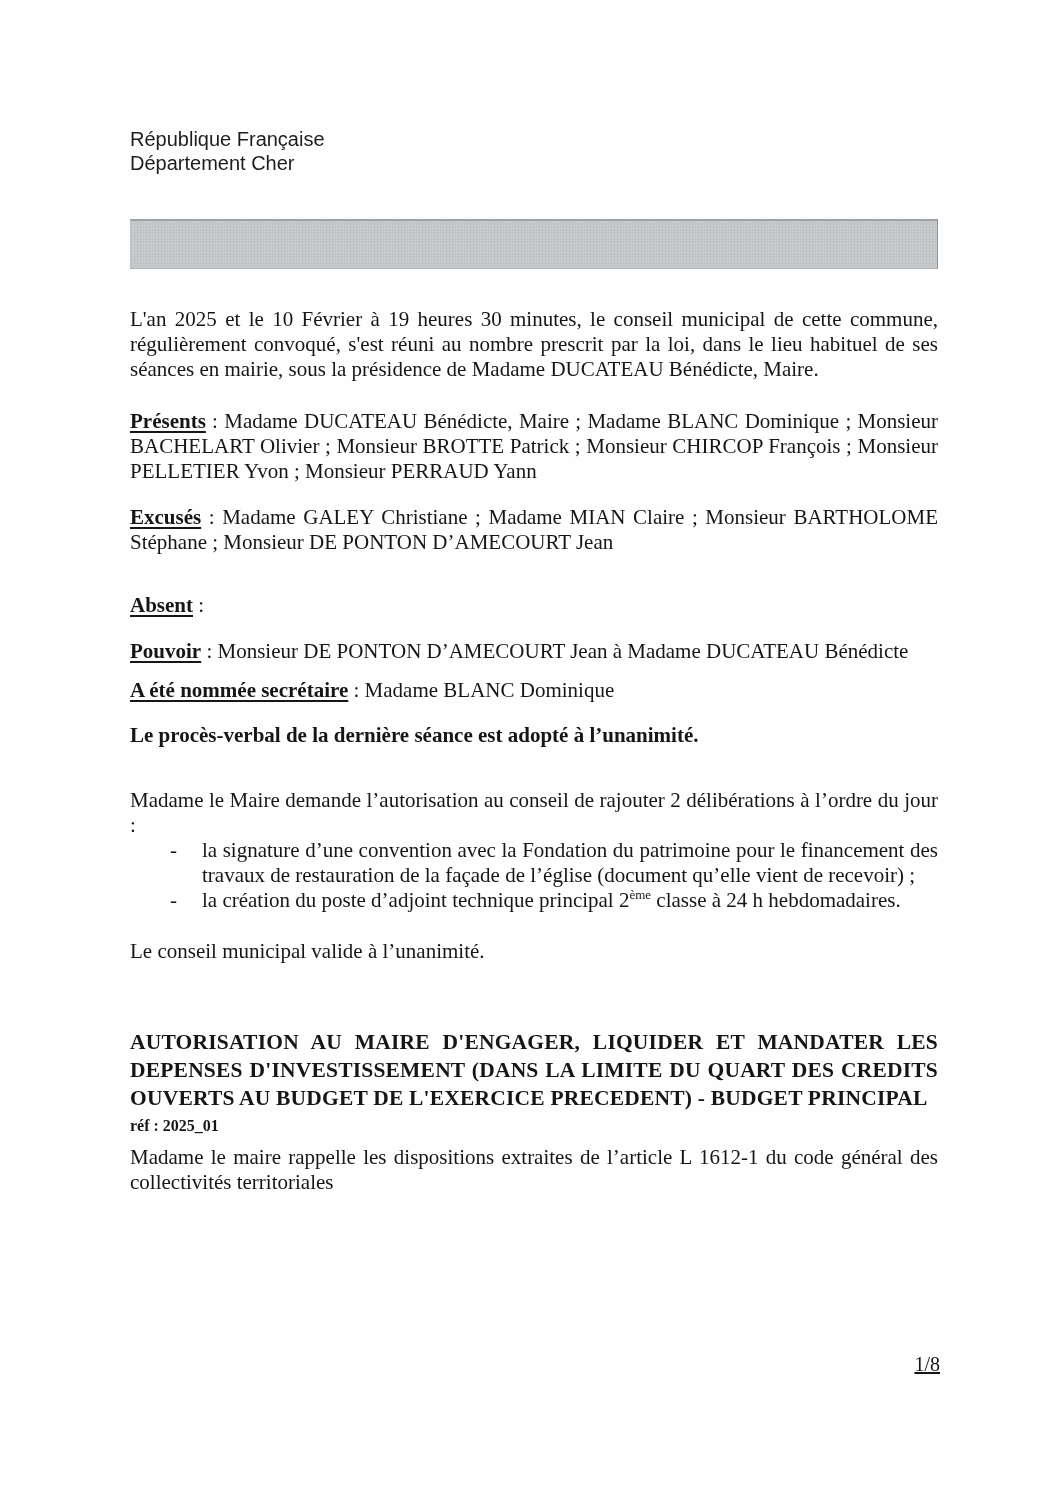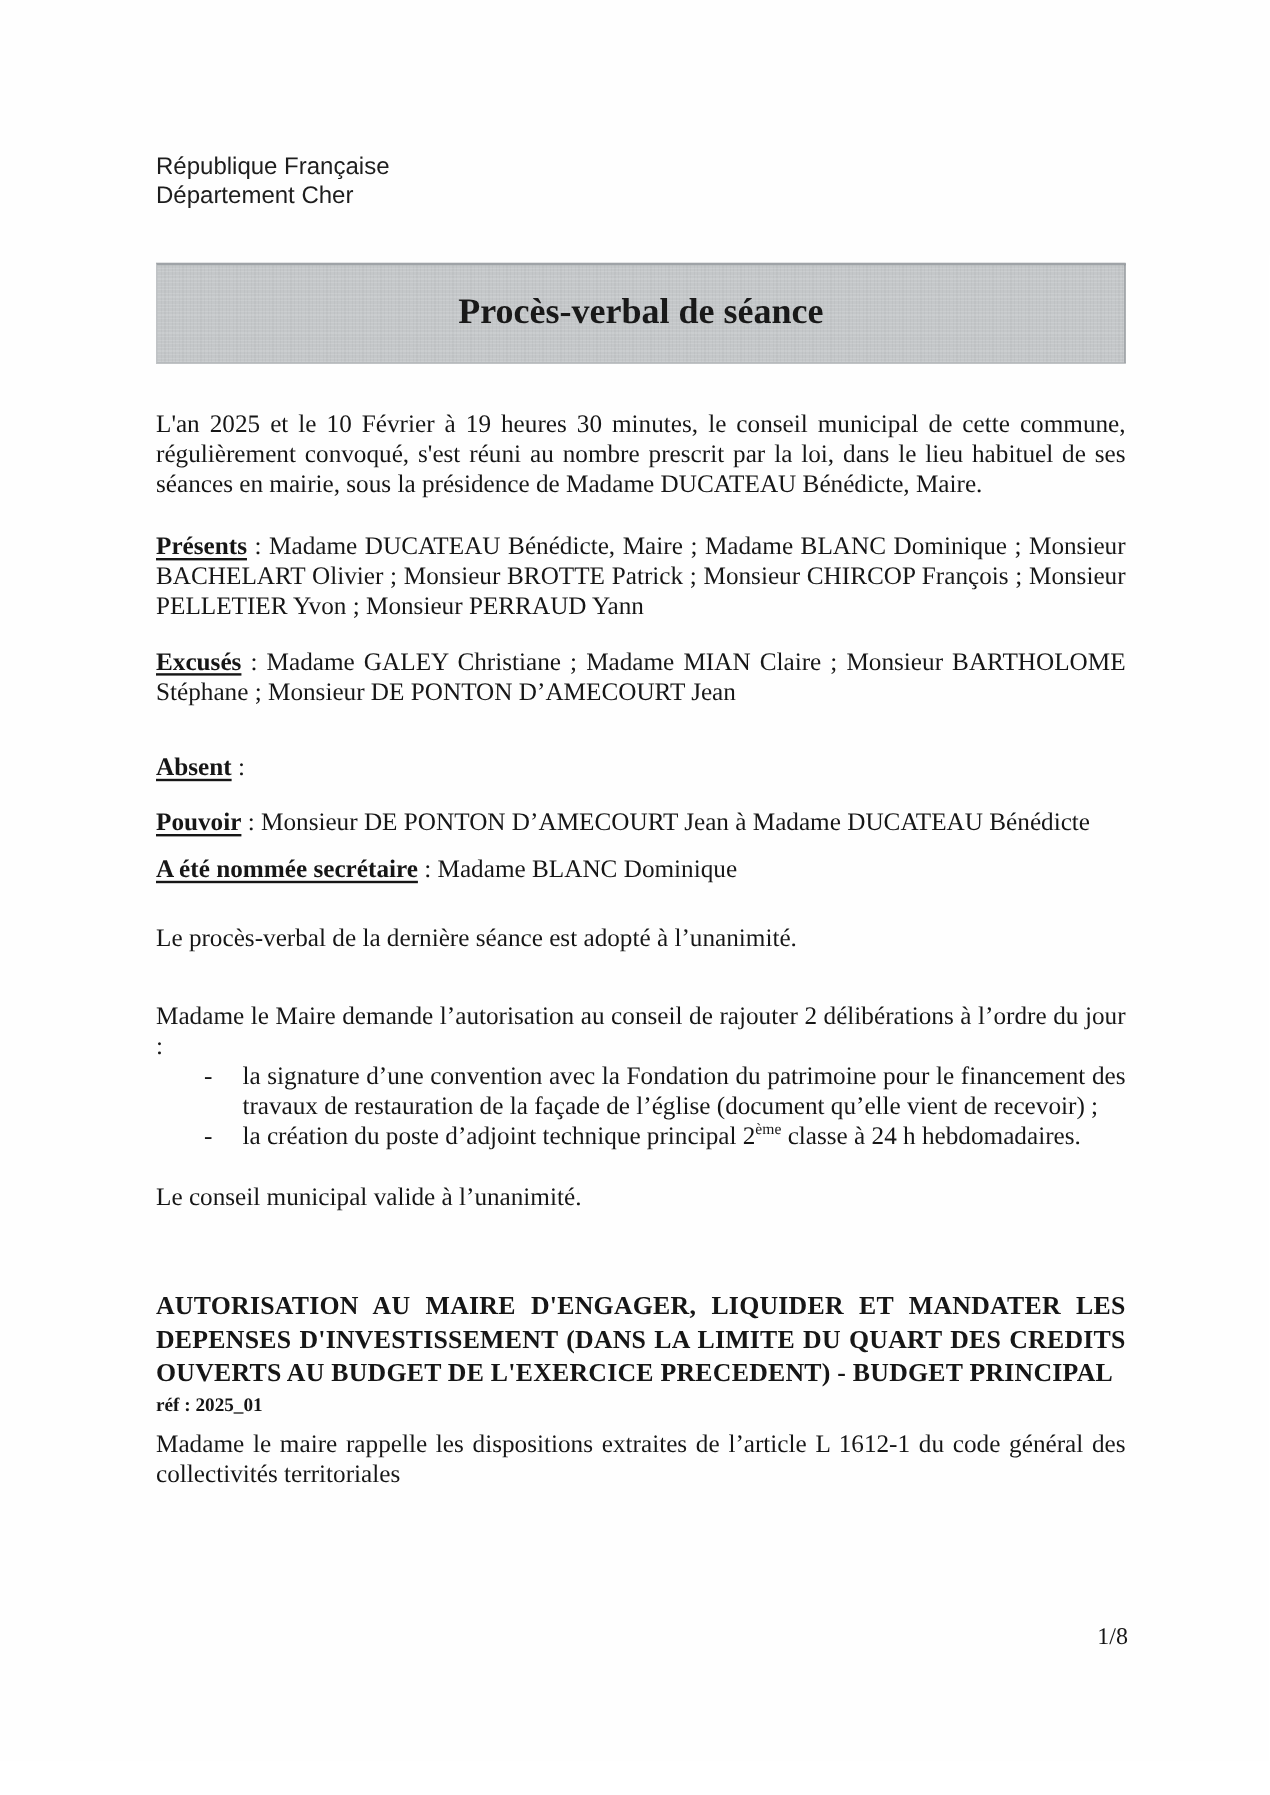--- a/index.html
+++ b/index.html
@@ -58,21 +58,21 @@
     text-decoration: underline;
     text-decoration-thickness: 2px;
     text-underline-offset: 3px;
   }
   .p-intro      { margin-top: 38px; }
   .p-presents   { margin-top: 27px; }
   .p-excuses    { margin-top: 21px; }
   .p-pouvoir    { margin-top: 21px; }
   .p-absent     { margin-top: 38px; }
   .p-secretaire { margin-top: 14px; }
-  .p-pv         { margin-top: 32px; }
+  .p-pv         { margin-top: 20px; font-weight: bold; }
   .p-demande    { margin-top: 40px; }
   .p-valide     { margin-top: 26px; }
   .p-rappelle   { margin-top: 5px; }
 
   .list { margin: 0; }
   .list-item {
     position: relative;
     padding-left: 72px;
     font-size: 21px;
     line-height: 25px;
@@ -99,35 +99,35 @@
     font-size: 16px;
     line-height: 28px;
   }
   .pagenum {
     position: absolute;
     top: 1352px;
     right: 118px;
     font-size: 20px;
     line-height: 24px;
     color: #161616;
+    text-decoration: underline;
   }
 </style>
 </head>
 <body>
 
 <div class="page">
   <div class="content">
 
     <header>
       <div class="hline">République Française</div>
       <div class="hline">Département Cher</div>
     </header>
 
     <div class="banner" style="background-color: rgb(198, 201, 203);">
-      <div class="banner-line">Procès-verbal de séance</div>
     </div>
 
     <p class="para p-intro">L'an 2025 et le 10 Février à 19 heures 30 minutes, le conseil municipal de cette commune, régulièrement convoqué, s'est réuni au nombre prescrit par la loi, dans le lieu habituel de ses séances en mairie, sous la présidence de Madame DUCATEAU Bénédicte, Maire.</p>
 
     <p class="para p-presents"><span class="lbl">Présents</span><span> : </span><span>Madame DUCATEAU Bénédicte, Maire ; Madame BLANC Dominique ; Monsieur BACHELART Olivier ; Monsieur BROTTE Patrick ; Monsieur CHIRCOP François ; Monsieur PELLETIER Yvon ; Monsieur PERRAUD Yann</span></p>
 
     <p class="para p-excuses"><span class="lbl">Excusés</span><span> : </span><span>Madame GALEY Christiane ; Madame MIAN Claire ; Monsieur BARTHOLOME Stéphane ; Monsieur DE PONTON D’AMECOURT Jean</span></p>
 
     <p class="para p-absent"><span class="lbl">Absent</span><span> :</span></p>
 

